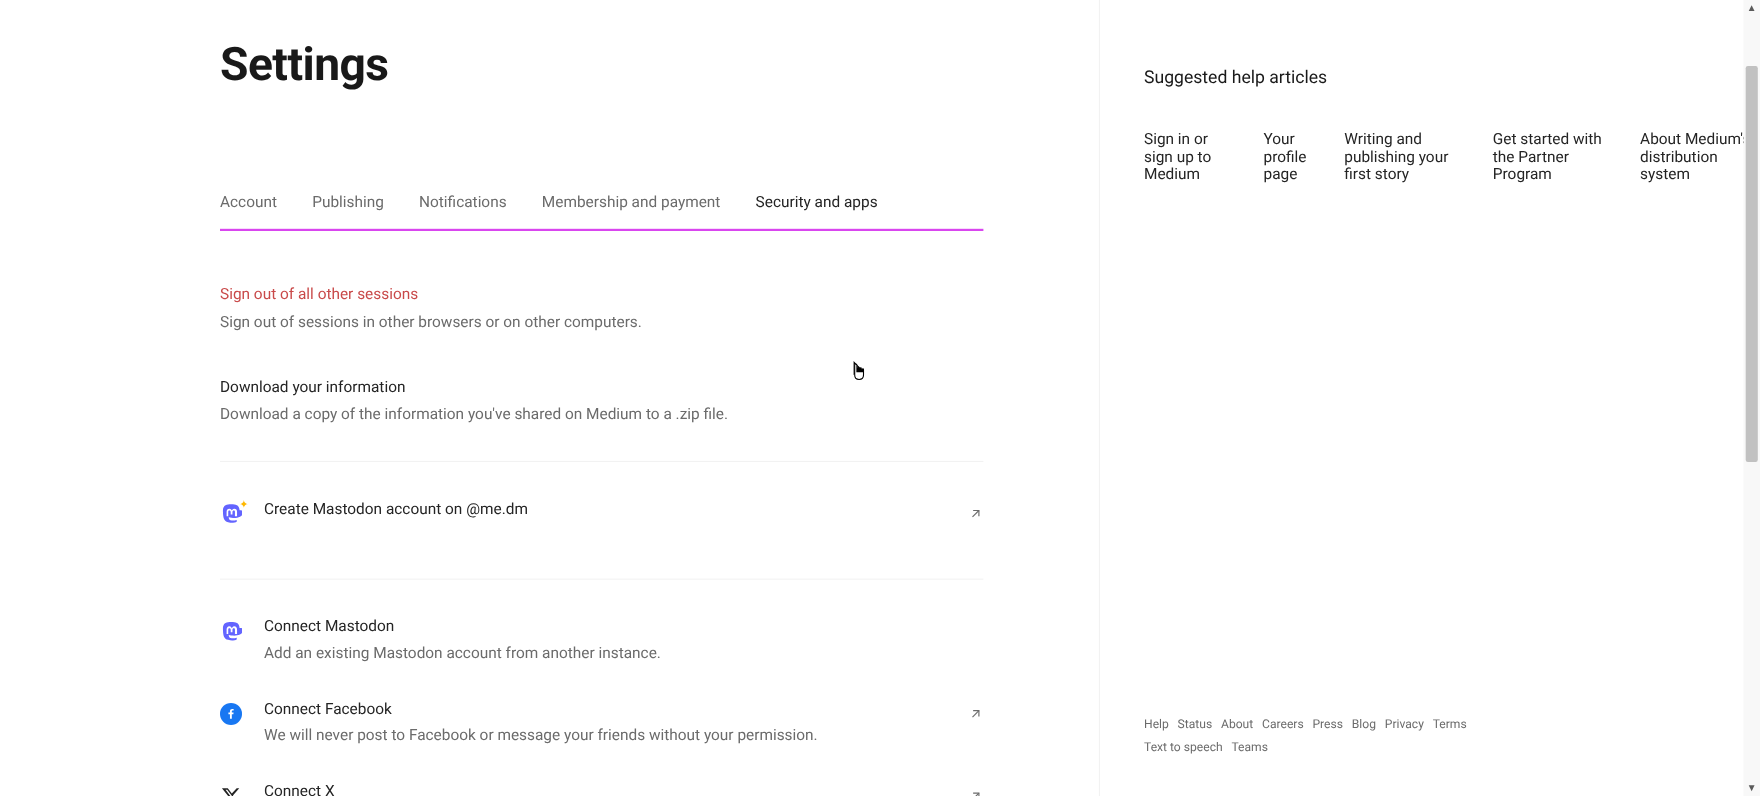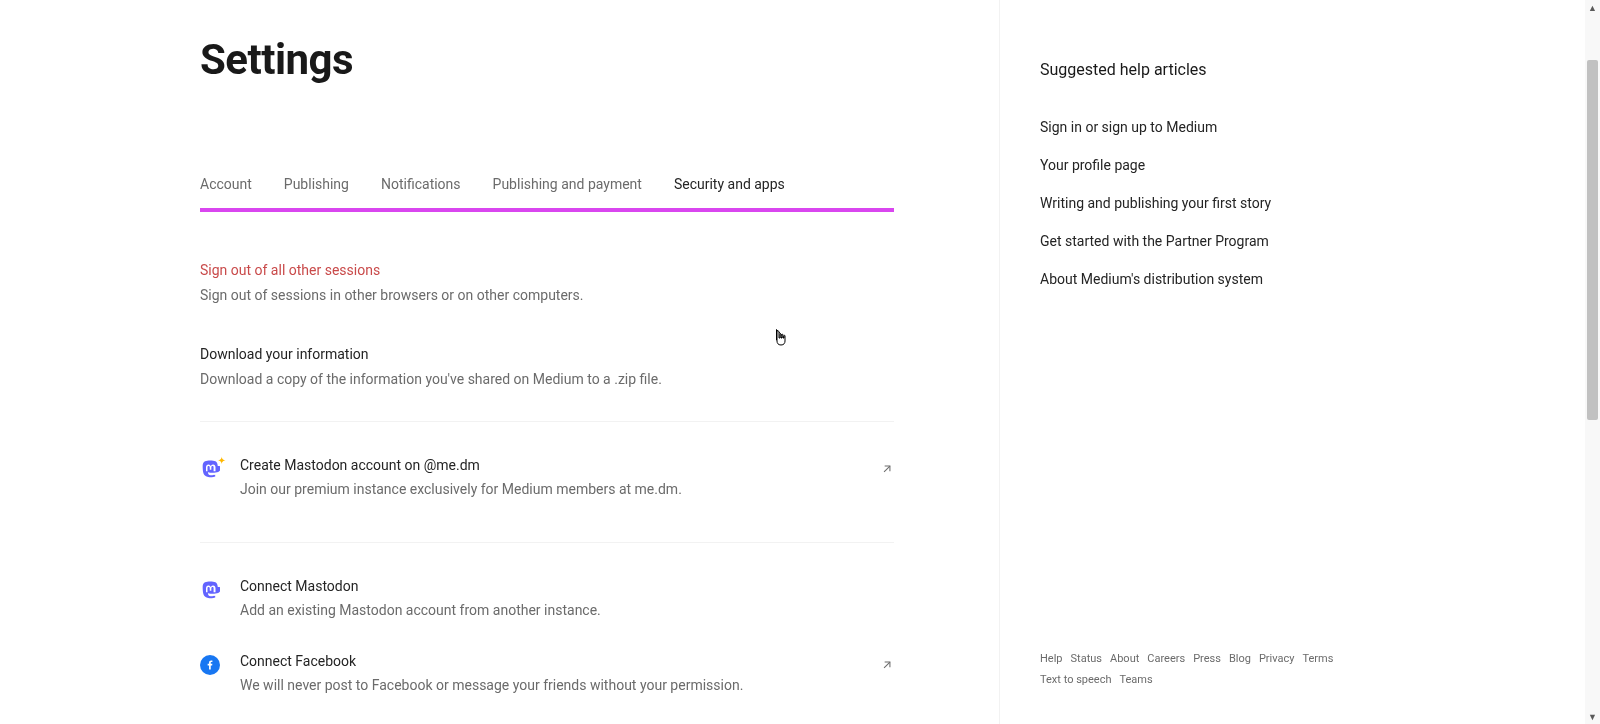--- a/index.html
+++ b/index.html
@@ -31,21 +31,21 @@
   .page-title {
     font-size: 42px;
     font-weight: 700;
     margin: 0 0 92px 0;
     letter-spacing: -0.5px;
     color: #191919;
   }
   .tabs {
     display: flex;
     gap: 32px;
-    border-bottom: 4px solid #d946ef;
+    border-bottom: 2px solid #d946ef;
     padding-bottom: 16px;
     width: 694px;
   }
   .tab {
     font-size: 14px;
     color: #6b6b6b;
     cursor: pointer;
   }
   .tab.active {
     color: #242424;
@@ -139,21 +139,21 @@
     justify-content: center;
   }
   .side-title {
     font-size: 16px;
     font-weight: 400;
     margin: 0 0 40px 0;
     color: #191919;
   }
   .help-list {
     display: flex;
-    flex-direction: column;
+    flex-direction: row;
     gap: 22px;
     justify-content: center;
   }
   .help-link {
     font-size: 14px;
     color: #242424;
     cursor: pointer;
   }
   .footer {
     position: absolute;
@@ -210,21 +210,21 @@
 <body>
 
 <div class="page">
   <div class="main">
     <h1 class="page-title">Settings</h1>
 
     <div class="tabs">
       <div class="tab">Account</div>
       <div class="tab">Publishing</div>
       <div class="tab">Notifications</div>
-      <div class="tab">Publishing and payment</div>
+      <div class="tab">Membership and payment</div>
       <div class="tab active">Security and apps</div>
     </div>
 
     <div class="section">
       <div class="item">
         <div class="item-title danger">Sign out of all other sessions</div>
         <div class="item-desc">Sign out of sessions in other browsers or on other computers.</div>
       </div>
 
       <div class="item" style="margin-bottom:32px;">
@@ -238,21 +238,20 @@
         <div class="icon-slot">
           <span class="mastodon-icon">
             <svg viewBox="0 0 24 24" width="20" height="20">
                 <path fill="#6364ff" d="M21.3 8.3c0-4.3-2.8-5.6-2.8-5.6C17 2 14.7 1.7 12.3 1.7h-.1c-2.4 0-4.7.3-6.1 1-.1 0-2.9 1.3-2.9 5.6 0 1 0 2.1.1 3.4.2 4.2.9 8.3 5.5 9.5 2.1.6 3.9.7 5.4.6 2.6-.1 4.1-.9 4.1-.9l-.1-1.9s-1.9.6-4 .5c-2.1-.1-4.3-.2-4.6-2.8 0-.2-.1-.5-.1-.7 0 0 2.1.5 4.7.6 1.6.1 3.1-.1 4.6-.3 2.9-.3 5.5-2.1 5.8-3.8.5-2.5.4-4.2-2.3-4.2zm-3.1 6.4h-1.9V10c0-1-.4-1.5-1.3-1.5-.9 0-1.4.6-1.4 1.8v2.6h-1.9v-2.6c0-1.2-.5-1.8-1.4-1.8-.8 0-1.3.5-1.3 1.5v4.7H7.2V9.8c0-1 .3-1.8.8-2.4.5-.6 1.2-.9 2.1-.9 1 0 1.8.4 2.3 1.2l.5.8.5-.8c.5-.8 1.3-1.2 2.3-1.2.9 0 1.6.3 2.1.9.5.6.8 1.4.8 2.4v4.9z"></path>
               </svg>
             <span class="mastodon-sparkle">✦</span>
           </span>
         </div>
         <div class="row-body">
           <div class="row-title">Create Mastodon account on @me.dm</div>
-          <div class="row-desc">Join our premium instance exclusively for Medium members at me.dm.</div>
         </div>
         <span class="ext-icon">
           <svg width="14" height="14" viewBox="0 0 24 24" fill="none" stroke="#6b6b6b" stroke-width="1.8">
               <path d="M7 17L17 7"></path>
               <path d="M8 7h9v9"></path>
             </svg>
         </span>
       </div>
 
       <hr class="hr">

